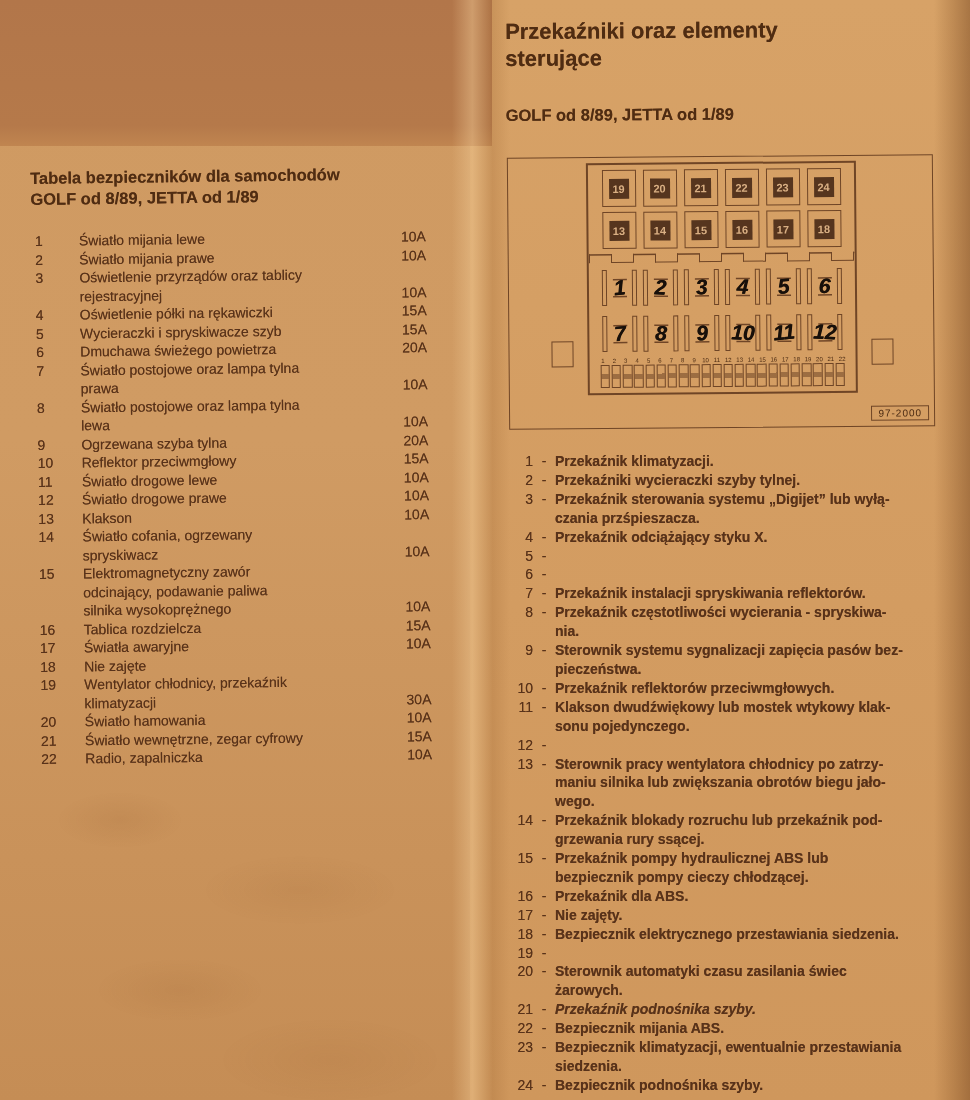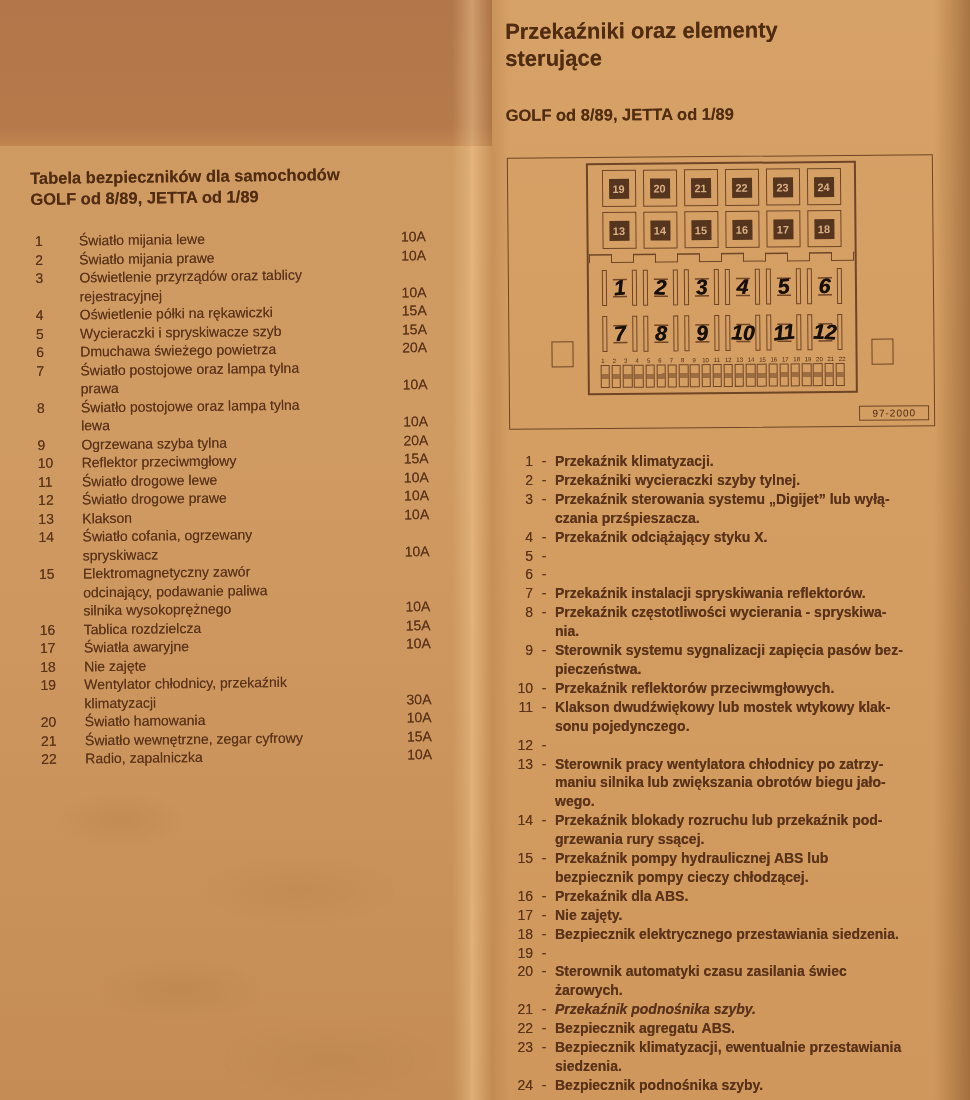--- a/index.html
+++ b/index.html
@@ -65,21 +65,21 @@
   .socket:nth-child(odd) .hw{transform:rotate(-5deg);}
   .socket:nth-child(even) .hw{transform:rotate(3deg);}
   .fuse-strip{margin-top:3px;}
   .fuse-nums{display:flex;justify-content:center;}
   .fn{width:11.4px;font-size:6px;text-align:center;color:#4a2a12;}
   .fuse-comb{display:flex;justify-content:center;gap:1.8px;margin-top:1px;}
   .slot{width:9.4px;height:23px;border:1px solid #6f4526;box-sizing:border-box;
        background:linear-gradient(transparent 38%,rgba(111,69,38,.55) 38% 62%,transparent 62%);}
   .tab{position:absolute;width:20px;height:24px;border:1.5px solid #6f4526;top:183px;}
   .tab-left{left:42px;}.tab-right{left:362px;}
-  .code-box{position:absolute;right:5px;bottom:5px;border:1.5px solid #6f4526;padding:1px 12px;
+  .code-box{position:absolute;right:5px;bottom:5px;border:1.5px solid #6f4526;padding:1px 6px;
        font-size:10px;letter-spacing:1px;color:#4a2a12;}
 </style>
 </head>
 <body>
 
 <div id="scan">
   <div class="left-page"></div>
   <div class="left-top-shade"></div>
   <div class="gutter"></div>
   <div class="right-edge"></div>
@@ -473,21 +473,21 @@
 żarowych.</div>
     </div>
       <div class="litem">
       <div class="lno">21</div>
       <div class="ldash">-</div>
       <div class="ltext it">Przekaźnik podnośnika szyby.</div>
     </div>
       <div class="litem">
       <div class="lno">22</div>
       <div class="ldash">-</div>
-      <div class="ltext">Bezpiecznik agregatu ABS.</div>
+      <div class="ltext">Bezpiecznik mijania ABS.</div>
     </div>
       <div class="litem">
       <div class="lno">23</div>
       <div class="ldash">-</div>
       <div class="ltext">Bezpiecznik klimatyzacji, ewentualnie przestawiania
 siedzenia.</div>
     </div>
       <div class="litem">
       <div class="lno">24</div>
       <div class="ldash">-</div>

